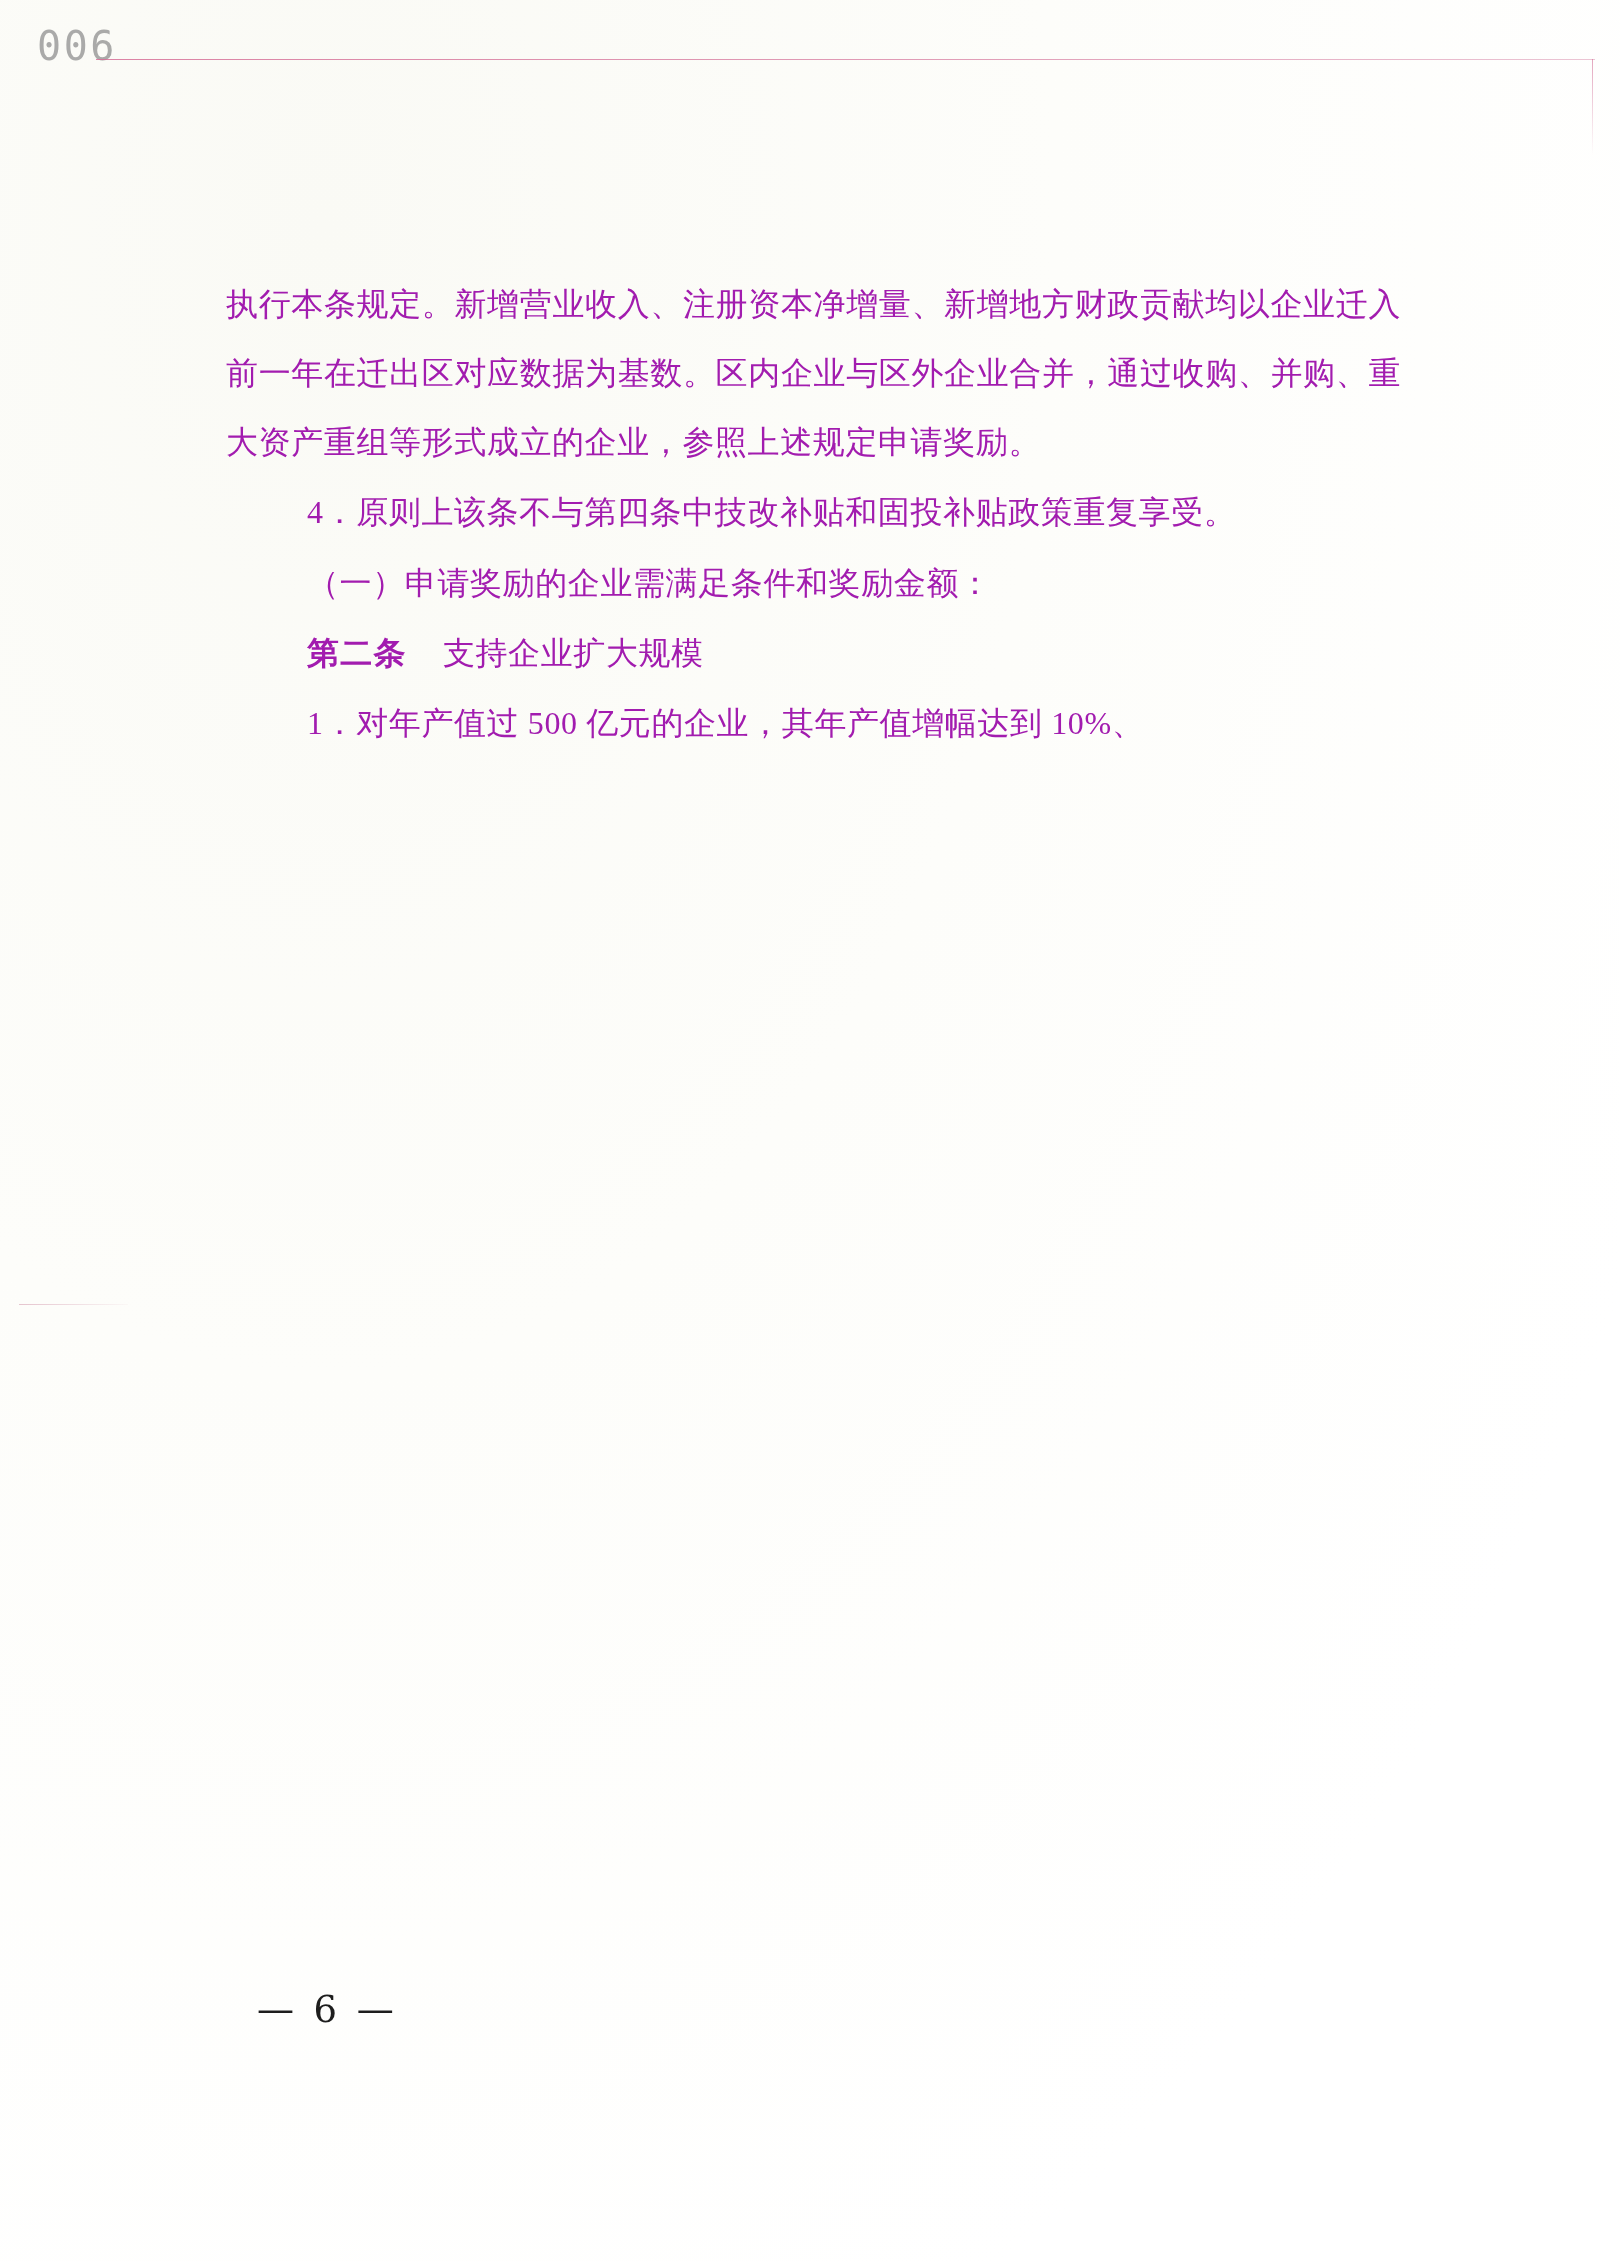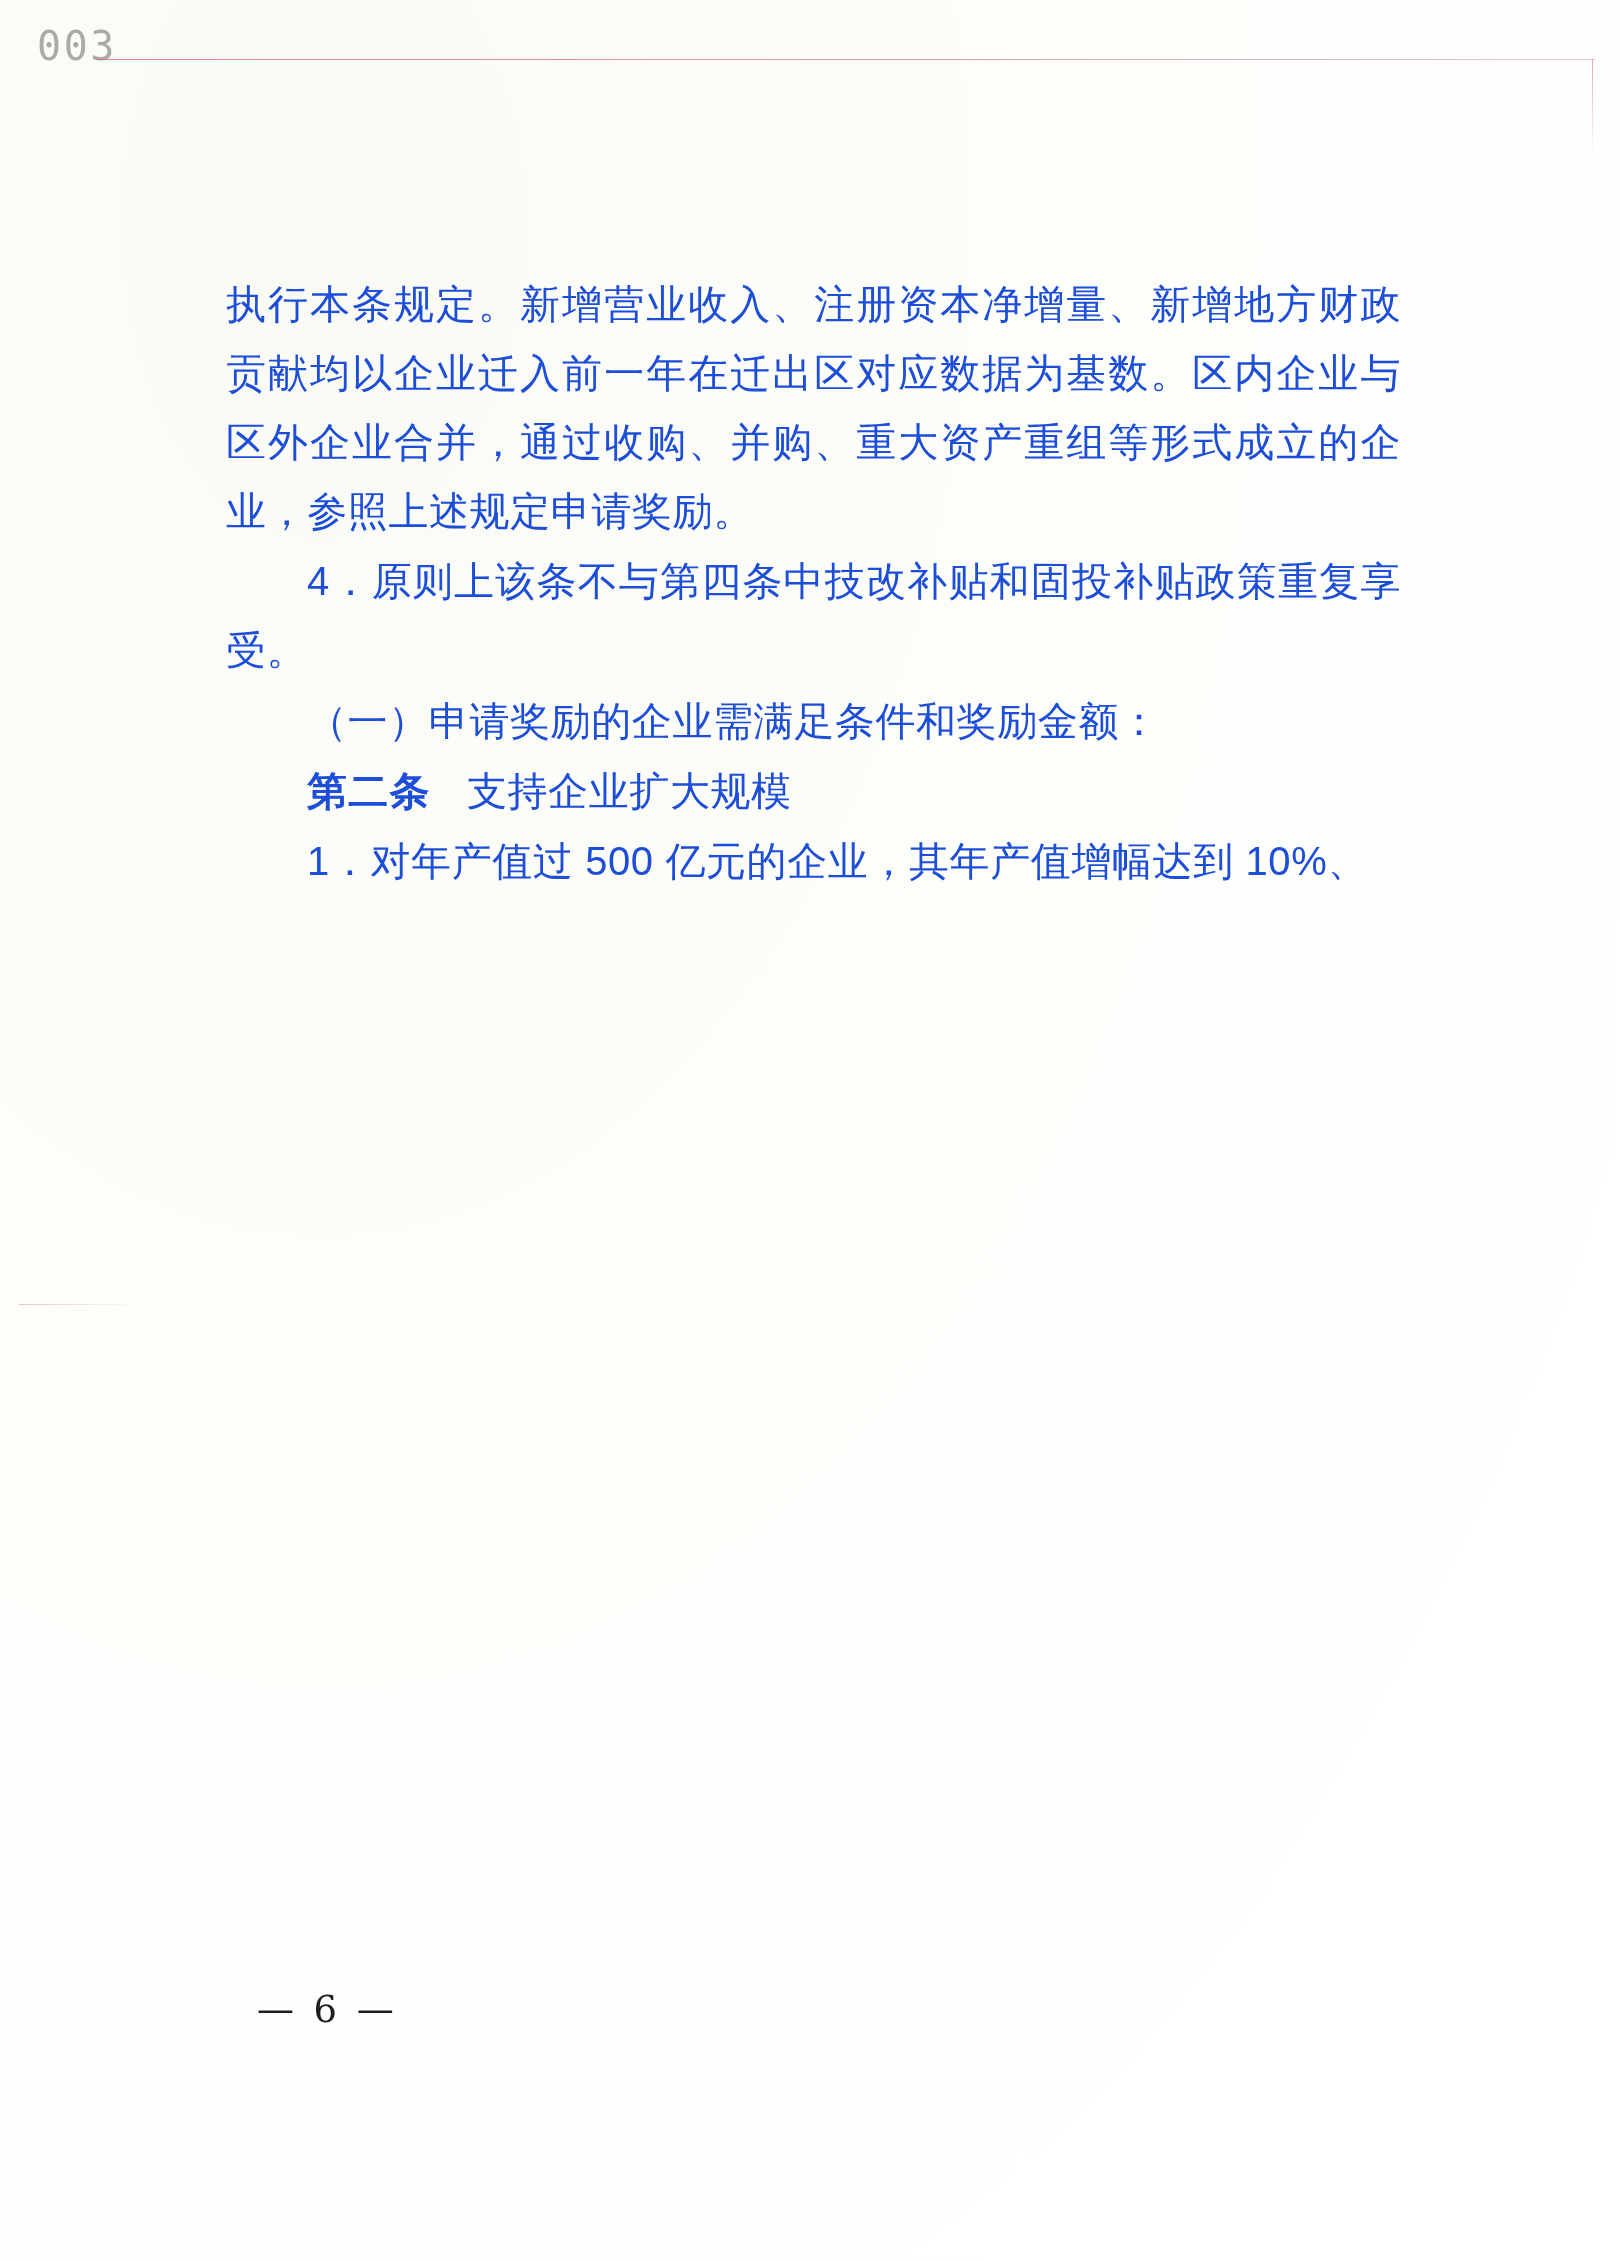--- a/index.html
+++ b/index.html
@@ -63,28 +63,28 @@
   }
 
   
   .content {
     position: absolute;
     left: 226px;
     top: 270px;
     width: 1175px;
   }
   .para {
-    font-size: 40px;
+    font-size: 32px;
     line-height: 69px;
-    color: #1d4ed8;
+    color: #a21caf;
     text-align: justify;
     text-justify: inter-character;
     letter-spacing: 0.6px;
     margin: 0 0 1.3px 0;
-    font-family: Liberation Sans, sans-serif;
+    font-family: Liberation Serif, serif;
   }
   .indent {
     text-indent: 81px;
   }
   .para.heading {
     text-indent: 81px;
   }
   .heading-label {
     font-weight: bold;
     letter-spacing: 1.3px;
@@ -102,21 +102,21 @@
     letter-spacing: 3.9px;
     font-family: "DejaVu Serif", serif;
   }
 </style>
 </head>
 <body>
 
 <div class="page">
   <div class="paper-tint"></div>
 
-  <div class="stamp-number">003</div>
+  <div class="stamp-number">006</div>
   <div class="top-rule"></div>
   <div class="edge-rule-right"></div>
   <div class="edge-rule-left"></div>
 
   <div class="content">
     <p class="para">执行本条规定。新增营业收入、注册资本净增量、新增地方财政贡献均以企业迁入前一年在迁出区对应数据为基数。区内企业与区外企业合并，通过收购、并购、重大资产重组等形式成立的企业，参照上述规定申请奖励。</p>
     <p class="para indent">4．原则上该条不与第四条中技改补贴和固投补贴政策重复享受。</p>
 
     <p class="para indent">（一）申请奖励的企业需满足条件和奖励金额：</p>
 

